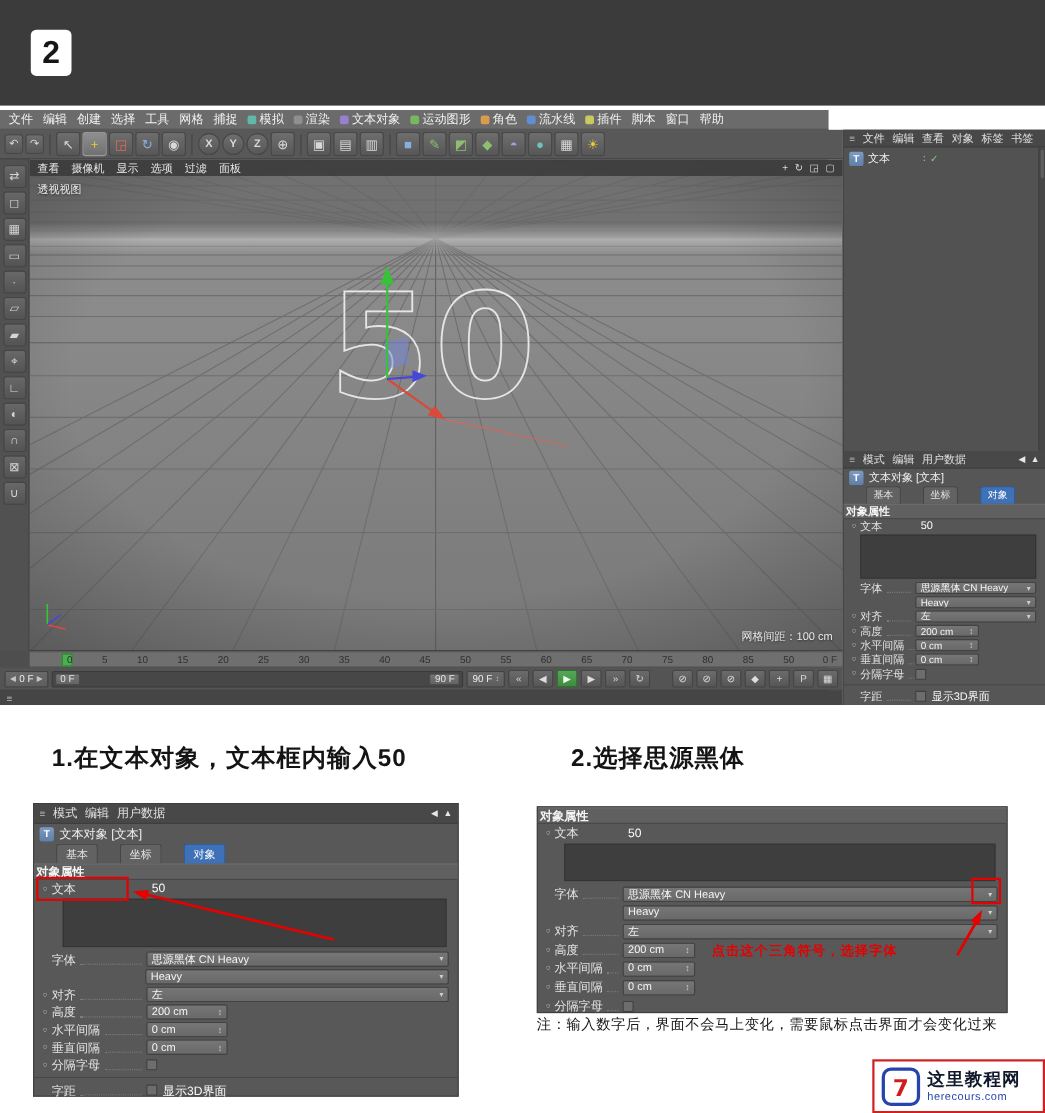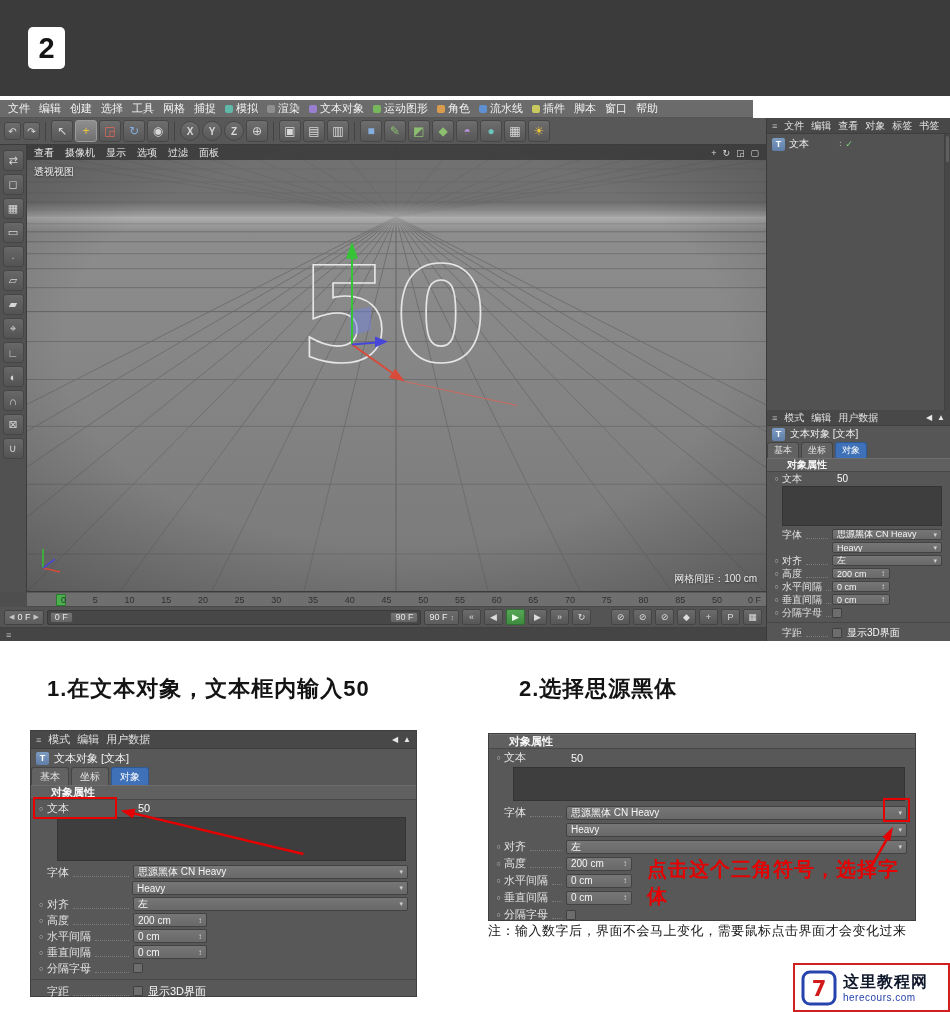--- a/index.html
+++ b/index.html
@@ -60,24 +60,24 @@
 .om{position:absolute;left:0;top:0;width:100%;height:292px;background:#525252}
 .om-item{height:16px;display:flex;align-items:center;gap:4px;padding:0 5px;font-size:10px;color:#f0f0f0;margin-top:2px}
 .om-dots{margin-left:26px;color:#b5b5b5;font-size:9px}
 .om-check{color:#7ed07e;font-size:9px}
 .om-scroll{position:absolute;right:0;top:16px;bottom:0;width:6px;background:#474747;border-left:1px solid #404040}
 .om-scroll::before{content:"";position:absolute;top:2px;left:1px;right:1px;height:26px;background:#5f5f5f;border-radius:2px}
 .t-icon{width:13px;height:13px;background:linear-gradient(#7d9cc4,#5f7ea8);border-radius:2px;color:#fff;font-size:9px;font-weight:bold;display:flex;align-items:center;justify-content:center;flex:none}
 
 .am{position:absolute;left:0;top:292px;width:100%;bottom:0;background:#565656;font-size:10px}
 .attr-title{height:16px;display:flex;align-items:center;gap:5px;padding:0 5px;color:#f0f0f0}
-.attr-tabs{height:16px;display:flex;align-items:flex-end;gap:2px;padding:0 0}
+.attr-tabs{height:16px;display:flex;align-items:flex-end;gap:20px;padding:0 20px}
 .tab{padding:1px 6px;background:#626262;border:1px solid #454545;border-bottom:none;border-radius:3px 3px 0 0;font-size:9px;color:#e3e3e3}
 .tab.active{background:#3e71b8;color:#fff;border-color:#2f5a96}
-.attr-section{height:14px;background:#606060;border-top:1px solid #6d6d6d;border-bottom:1px solid #474747;display:flex;align-items:center;padding:0 20px;font-weight:bold;color:#f5f5f5;font-size:10px}
+.attr-section{height:14px;background:#606060;border-top:1px solid #6d6d6d;border-bottom:1px solid #474747;display:flex;align-items:center;padding:0 2px;font-weight:bold;color:#f5f5f5;font-size:10px}
 
 .arow{display:flex;align-items:center;padding-left:4px;padding-right:8px}
 .dot{width:11px;text-align:center;font-size:7px;color:#cdcdcd;flex:none}
 .lblwrap{display:flex;align-items:flex-end;flex:none}
 .lbl{white-space:nowrap}
 .lead{flex:1;min-width:5px;border-bottom:1px dotted #a8a8a8;opacity:.45;margin:0 4px 3px 4px}
 .val{margin-left:5px;color:#fafafa}
 .field{display:flex;align-items:center;background:linear-gradient(#767676,#696969);border:1px solid #424242;border-radius:2px;color:#f5f5f5;padding:0 4px;overflow:hidden;white-space:nowrap}
 .field .caret{margin-left:auto;font-size:7px;color:#d0d0d0;padding-left:4px}
 .field .spin{margin-left:auto;font-size:8px;color:#d0d0d0;padding-left:3px}
@@ -119,21 +119,21 @@
 .panel2 .arow{height:17px}
 .panel2 .lblwrap{width:62px}
 .panel2 .field{height:14px;font-size:10px}
 .panel2 .field.wide{flex:1}
 .panel2 .field.num{width:66px}
 .panel2 .indent{width:73px;flex:none}
 .panel2 .tarea{height:34px;margin:1px 10px 3px 24px}
 
 .overlay{position:absolute;left:0;top:0;width:100%;height:100%;pointer-events:none;z-index:6}
 .redbox{position:absolute;border:2px solid #e60000;z-index:6}
-.annotation{position:absolute;left:158px;top:122px;color:#e60000;font-size:20px;font-weight:bold;letter-spacing:1px;z-index:6}
+.annotation{position:absolute;left:158px;top:122px;color:#e60000;font-size:12px;font-weight:bold;letter-spacing:1px;z-index:6}
 .note{position:absolute;left:488px;top:281px;font-size:13px;color:#161616;letter-spacing:.5px}
 
 .logo{position:absolute;left:793px;top:322px;width:157px;height:49px;border:2px solid #d02020;background:#fff;display:flex;align-items:center;gap:6px;padding:3px 6px;overflow:hidden}
 .logo-name{color:#0f172a;font-weight:bold;font-size:16px;letter-spacing:1px;line-height:1.2}
 .logo-url{color:#2743ad;font-size:10px;letter-spacing:.5px}
 </style>
 </head>
 <body>
 
 <div class="header">

